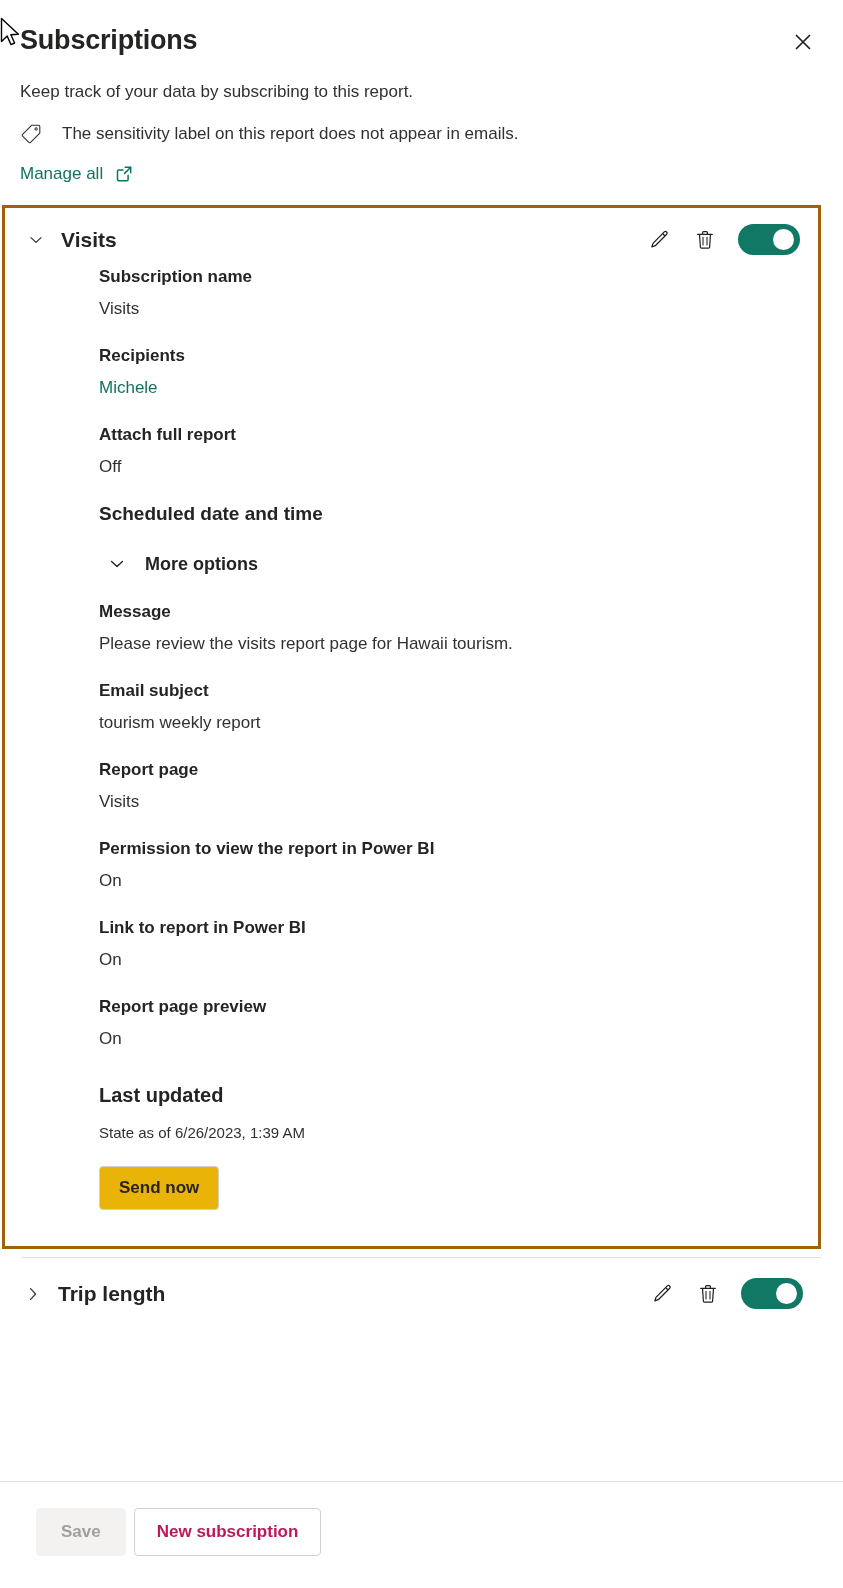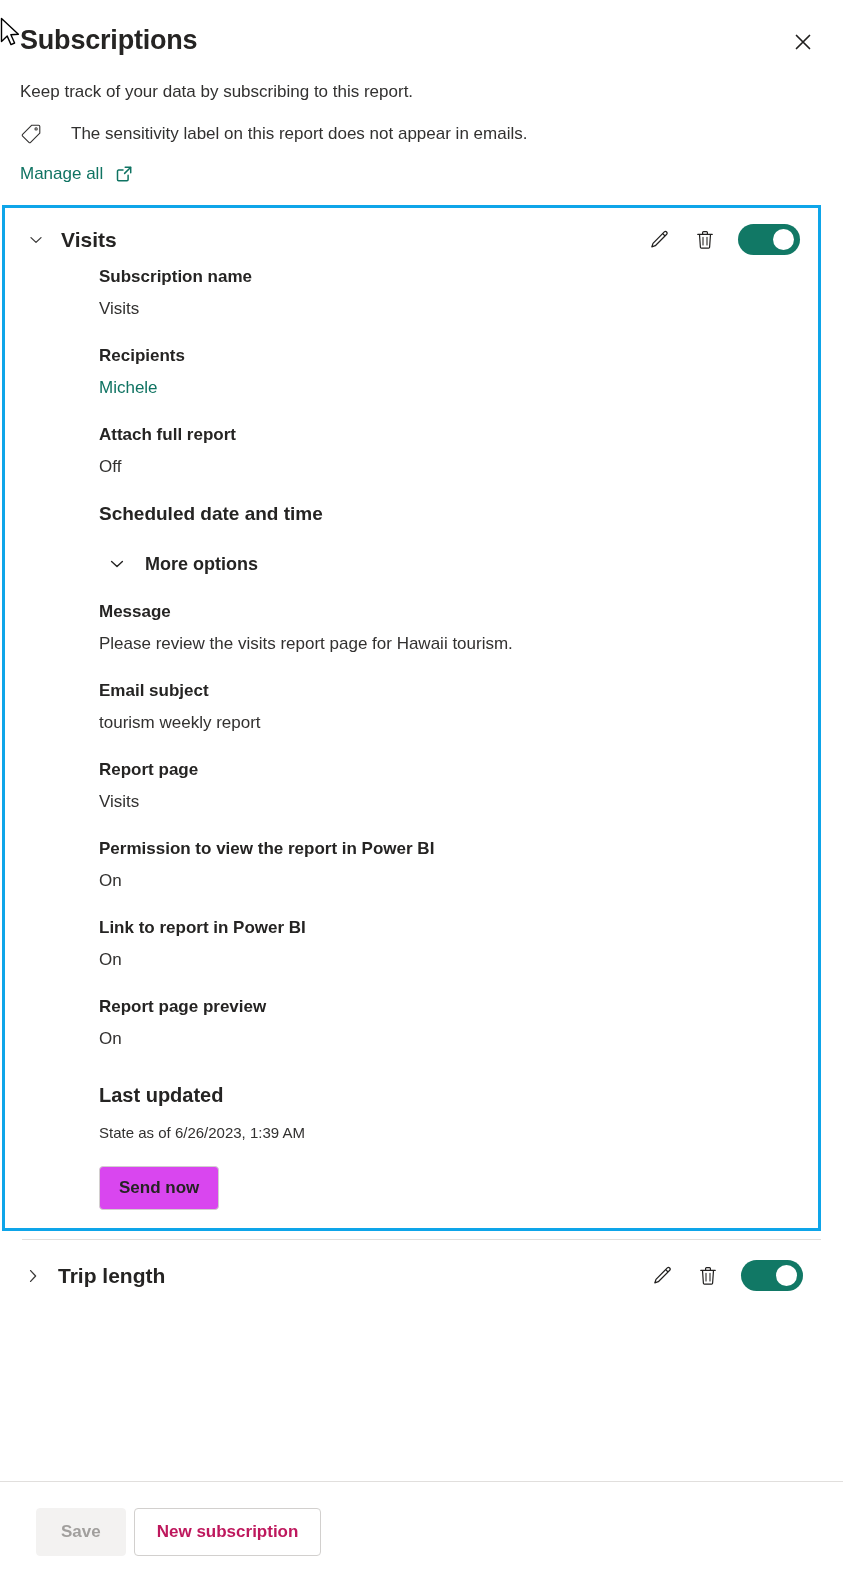--- a/index.html
+++ b/index.html
@@ -52,21 +52,21 @@
 
   .subtitle {
     font-size: 17px;
     color: #323130;
     margin: 22px 0 0 20px;
     line-height: 24px;
   }
   .sensitivity-row {
     display: flex;
     align-items: flex-end;
-    gap: 29px;
+    gap: 20px;
     margin: 19px 0 4px 20px;
   }
   .sensitivity-icon {
     width: 22px;
     height: 22px;
     flex: 0 0 22px;
     color: #323130;
     display: block;
   }
   .sensitivity-text {
@@ -91,23 +91,23 @@
     width: 18px;
     height: 18px;
     color: #0f7362;
     display: block;
   }
 
   
   .highlight-box {
     position: relative;
     margin: 20px 22px 0 2px;
-    border: 3px solid #0ea5e9;
-    background: #ffffff;
-    padding: 0 0 18px 0;
+    border: 3px solid #a16207;
+    background: #ffffff;
+    padding: 0 0 36px 0;
   }
 
   .sub-header {
     display: flex;
     align-items: center;
     padding: 16px 18px 10px 22px;
     min-height: 50px;
   }
   .chev {
     width: 18px;
@@ -220,21 +220,21 @@
     color: #323130;
     line-height: 22px;
     margin: 0 0 22px 0;
   }
 
   .send-now-btn {
     font-family: "Liberation Sans", "DejaVu Sans", sans-serif;
     font-size: 17px;
     font-weight: 600;
     color: #252423;
-    background: #d946ef;
+    background: #eab308;
     border: 1px solid #d2d0ce;
     border-radius: 4px;
     padding: 11px 19px;
     cursor: pointer;
     line-height: 20px;
   }
 
   
   .divider {
     height: 1px;

